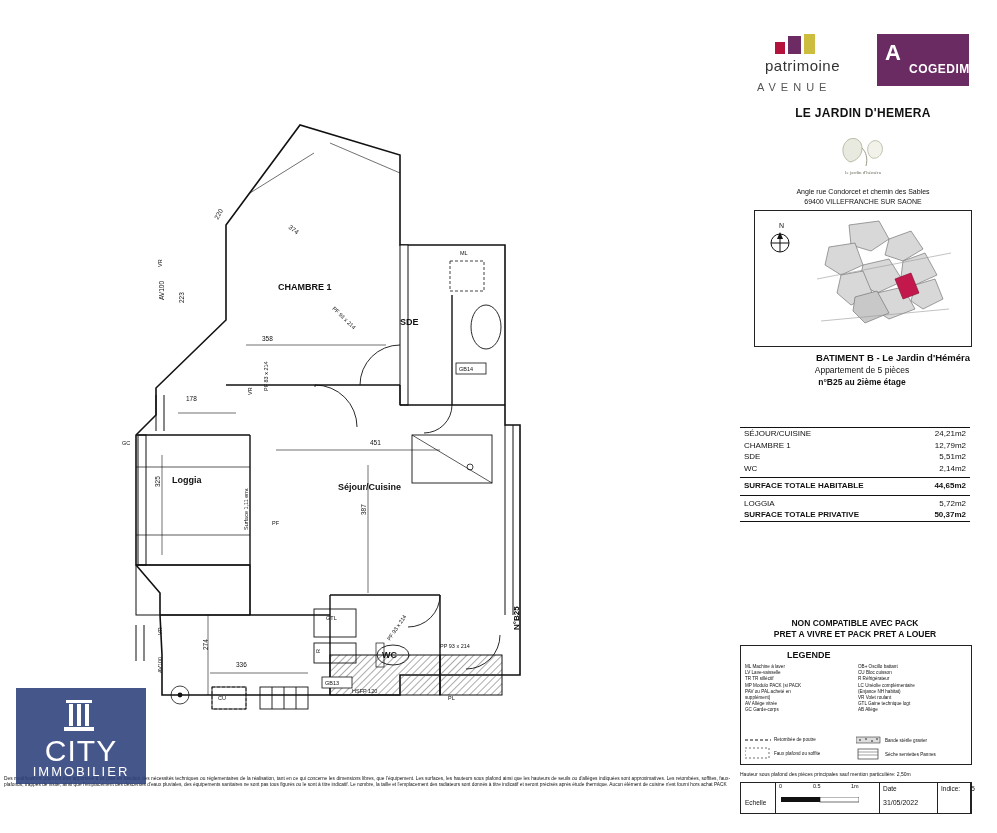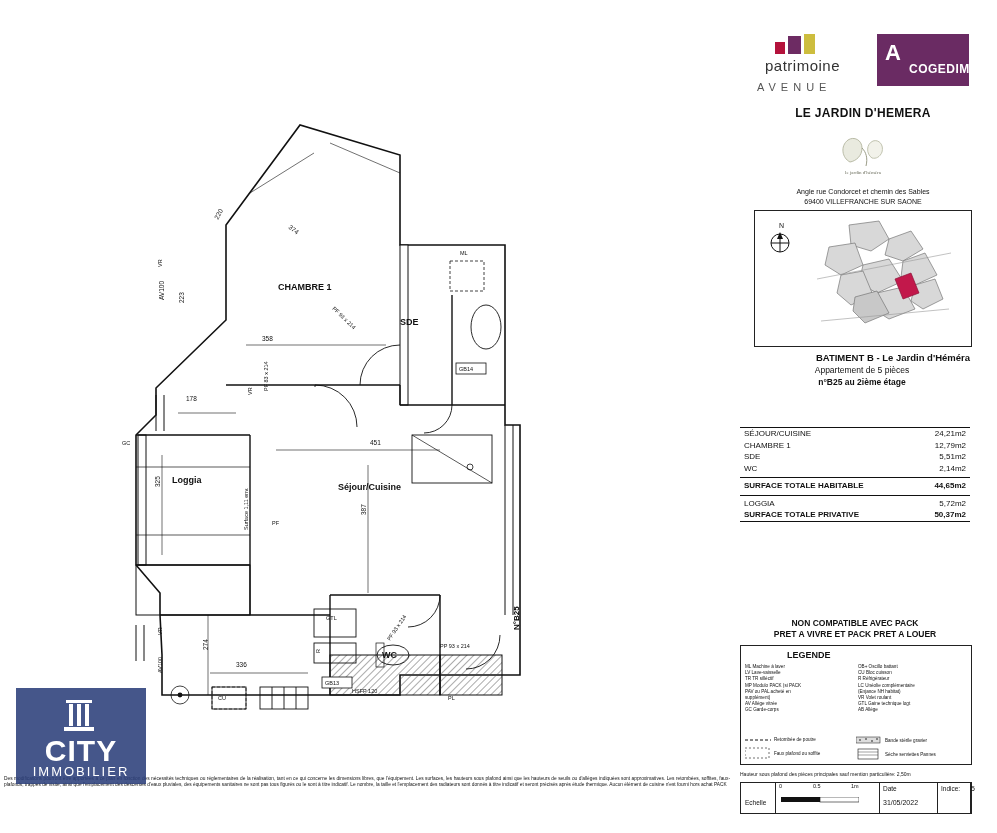--- a/index.html
+++ b/index.html
@@ -132,21 +132,21 @@
   }
   #city-watermark .plate {
     position: absolute; left: 6px; top: 0; width: 130px; height: 96px;
     background: #2b3f7a; opacity: .88;
   }
   #city-watermark .cw-col {
     position: absolute; left: 54px; top: 10px; width: 30px; height: 34px;
   }
   #city-watermark .cw-city {
     position: absolute; left: 0; top: 46px; width: 142px; text-align: center;
-    color: #fff; font-size: 30px; font-weight: bold; letter-spacing: 1px;
+    color: #fff; font-size: 30px; font-weight: normal; letter-spacing: 1px;
   }
   #city-watermark .cw-immo {
     position: absolute; left: 0; top: 76px; width: 142px; text-align: center;
     color: #fff; font-size: 13px; letter-spacing: 2px;
   }
 
   
   #plan { left: 100px; top: 95px; width: 560px; height: 660px; }
   #plan svg { display: block; }
   .room-name { font-size: 9px; font-weight: bold; fill: #111; }

